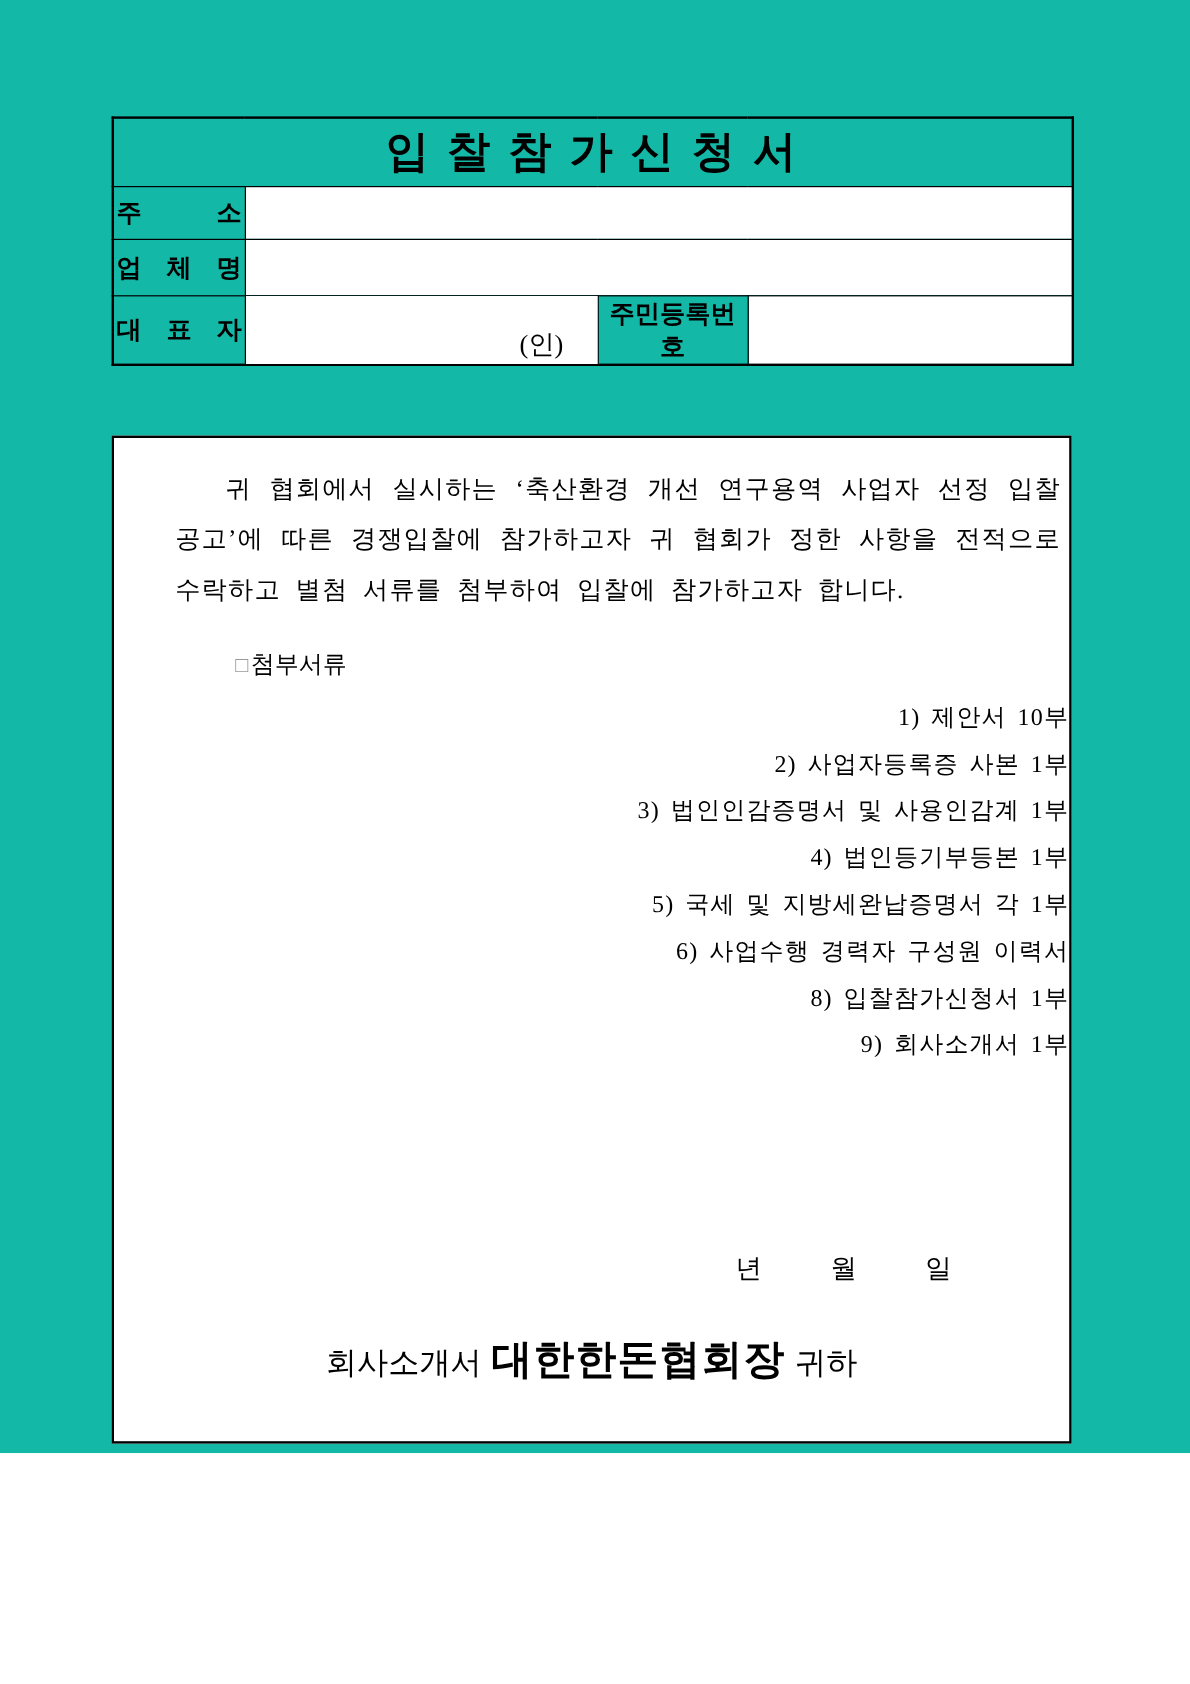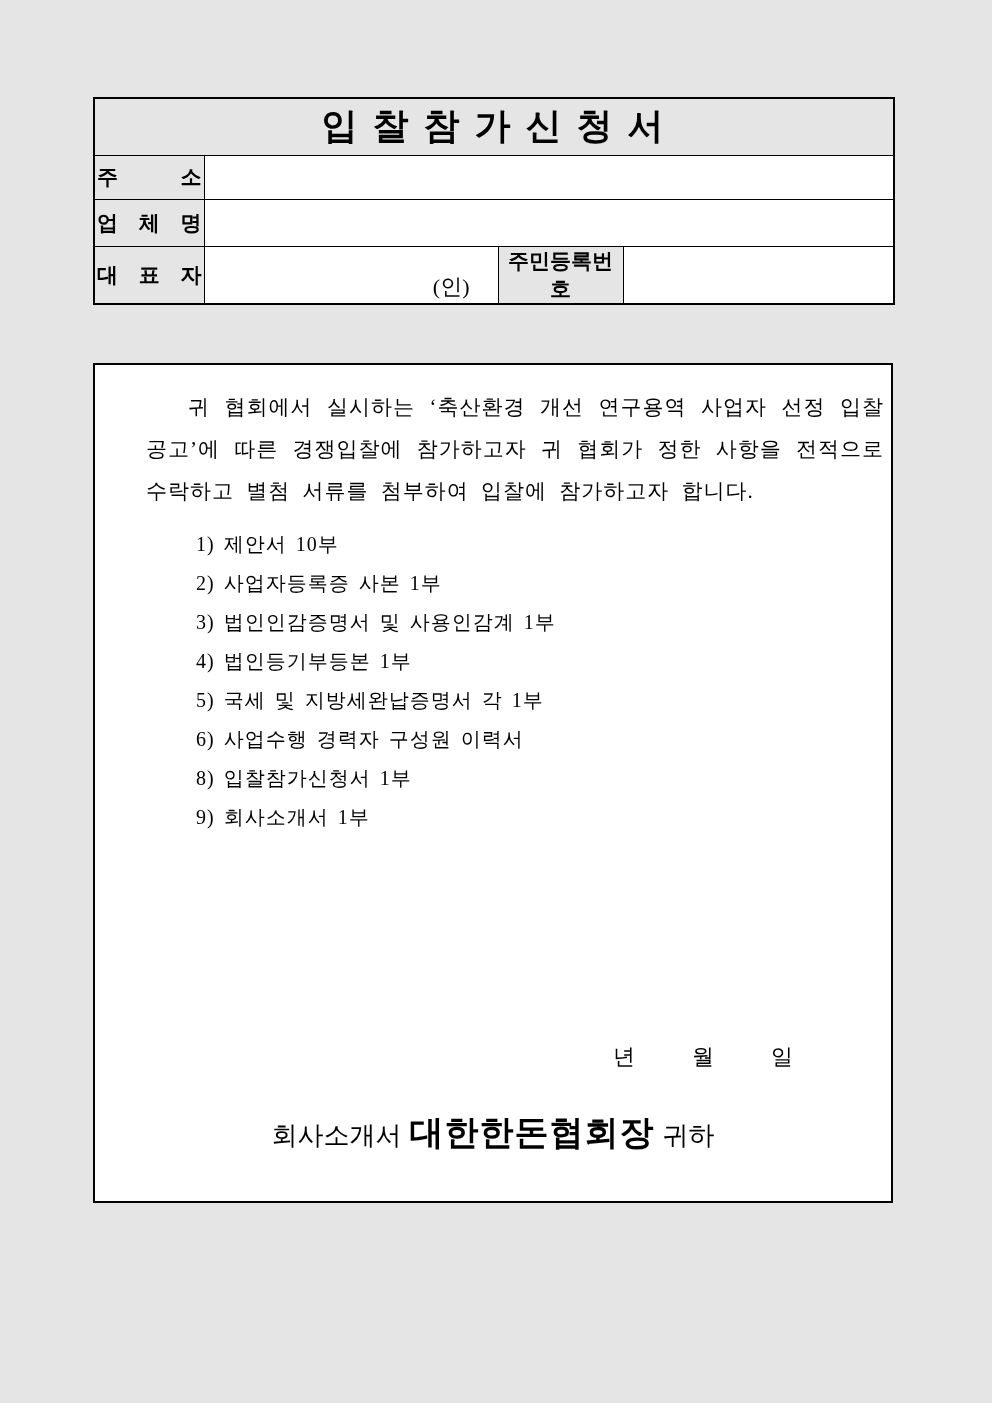--- a/index.html
+++ b/index.html
@@ -1,21 +1,21 @@
 <!DOCTYPE html>
 <html><head>
 <meta charset="utf-8">
 <style>
   * { margin: 0; padding: 0; box-sizing: border-box; }
   html, body { background: #ffffff; }
   .page {
     position: relative;
     width: 992px;
-    height: 1403px;
-    background: #e5e5e5;
+    height: 1211px;
+    background: #14b8a6;
     color: #000000;
     font-family: "Liberation Serif", "DejaVu Serif", serif;
     overflow: hidden;
   }
 
   
   table.form-table {
     position: absolute;
     left: 93px;
     top: 97px;
@@ -89,20 +89,21 @@
     line-height: 24px;
   }
   .attach-heading .checkbox {
     color: #999999;
     font-size: 18px;
     margin-right: 2px;
   }
   ul.attach-list {
     list-style: none;
     margin: 13px 0 0 57px;
+    text-align: right;
   }
   ul.attach-list li {
     font-size: 20px;
     line-height: 39px;
     letter-spacing: 1px;
     word-spacing: 3px;
   }
   .date-line {
     position: absolute;
     left: 518px;
@@ -161,20 +162,23 @@
       <td class="lbl2">주민등록번호</td>
       <td class="val"></td>
     </tr>
   </tbody>
     </table>
 
   <div class="body-box">
 
     <p class="paragraph">귀 협회에서 실시하는 ‘축산환경 개선 연구용역 사업자 선정 입찰공고’에 따른 경쟁입찰에 참가하고자 귀 협회가 정한 사항을 전적으로 수락하고 별첨 서류를 첨부하여 입찰에 참가하고자 합니다.</p>
 
+    <div class="attach-heading">
+      <span class="checkbox">□</span><span>첨부서류</span>
+    </div>
 
     <ul class="attach-list">
       <li>1) 제안서 10부</li>
       <li>2) 사업자등록증 사본 1부</li>
       <li>3) 법인인감증명서 및 사용인감계 1부</li>
       <li>4) 법인등기부등본 1부</li>
       <li>5) 국세 및 지방세완납증명서 각 1부</li>
       <li>6) 사업수행 경력자 구성원 이력서</li>
       <li>8) 입찰참가신청서 1부</li>
       <li>9) 회사소개서 1부</li>

